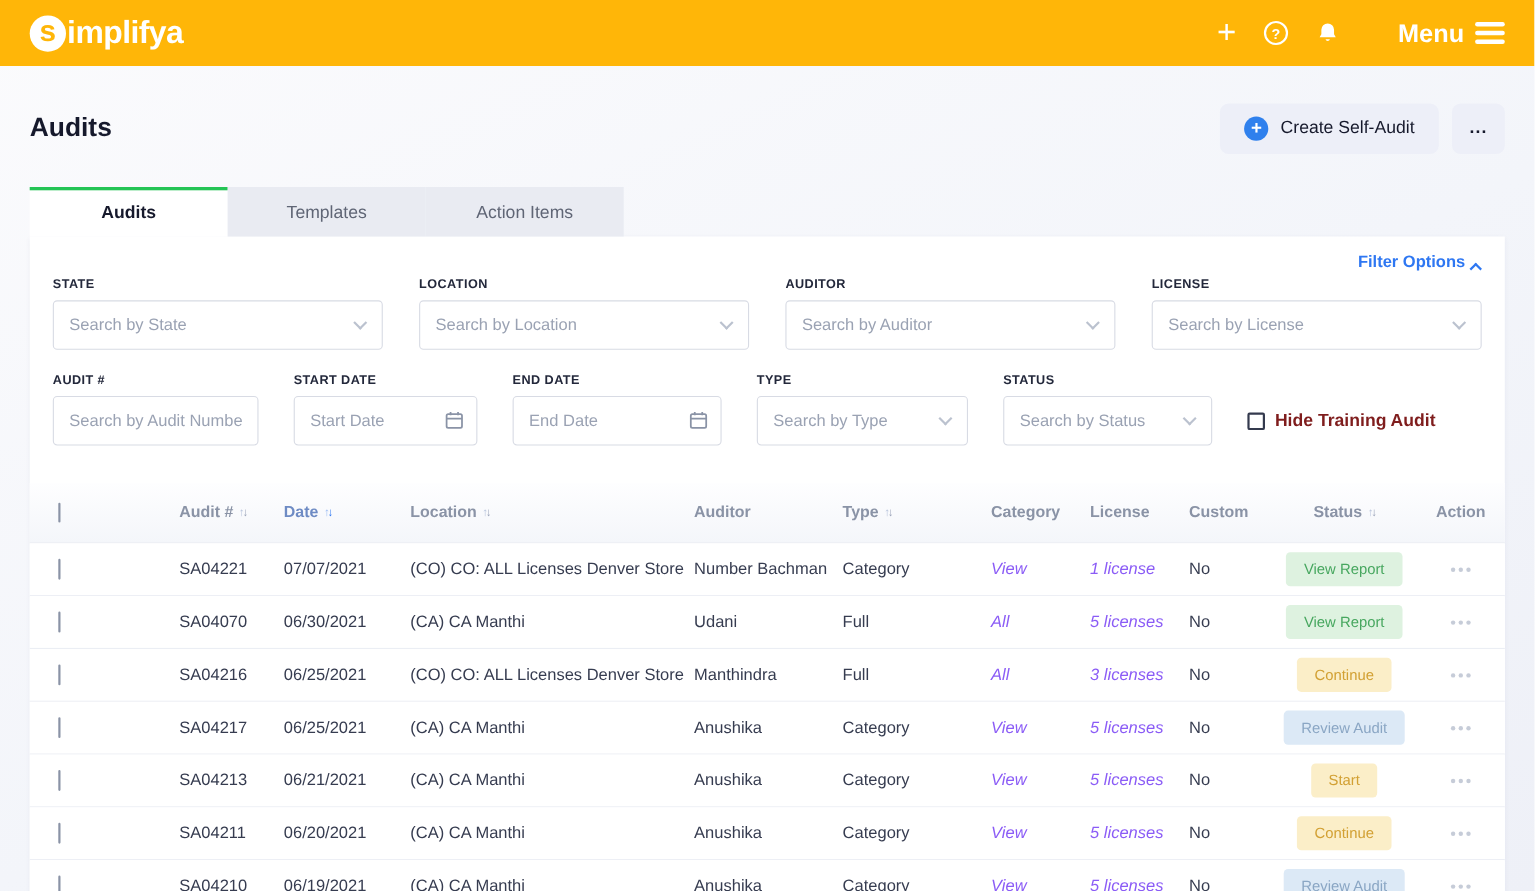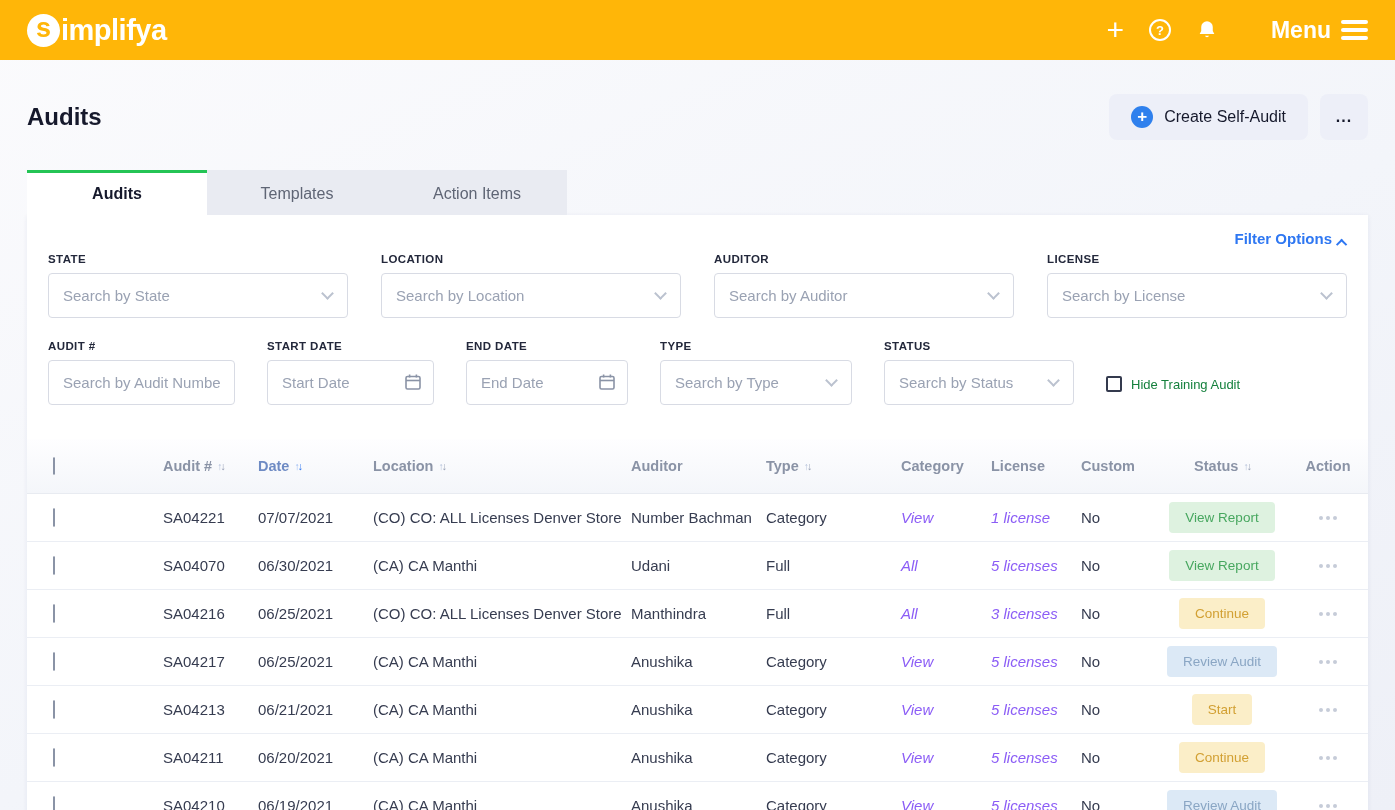--- a/index.html
+++ b/index.html
@@ -56,21 +56,21 @@
   .inputwrap { position:relative; }
   .inputwrap input { width:100%; height:45px; border:1px solid #D8DBE4; border-radius:4px;
     padding:0 34px 0 14px; font-size:15px; font-family:inherit; color:#3C4254; background:#fff; }
   .inputwrap input::placeholder { color:#9AA2B3; }
   .inputwrap.plain input { padding-right:14px; }
   .sel-chev { position:absolute; right:16px; top:16px; width:9px; height:9px;
     border-right:2px solid #BBC2CF; border-bottom:2px solid #BBC2CF; transform:rotate(45deg); pointer-events:none; }
   .cal-icon { position:absolute; right:12px; top:13px; pointer-events:none; }
   .hide-train { display:flex; align-items:center; gap:9px; margin-bottom:13px; cursor:pointer; white-space:nowrap; }
   .hide-train .cb { width:16px; height:16px; border:2px solid #343A4E; border-radius:2px; background:#fff; }
-  .hide-train .lbl { font-size:13px; font-weight:400; color:#15803d; }
+  .hide-train .lbl { font-size:16px; font-weight:700; color:#7f1d1d; }
   
   .trow { display:grid; grid-template-columns:136px 95px 115px 258px 135px 135px 90px 90px 75px 132px 1fr;
     align-items:center; }
   .thead { height:55px; background:linear-gradient(180deg,#FEFEFF 0%,#F4F6FA 100%);
     border-bottom:1px solid #E8EBF1; color:#8A93A6; font-size:14.5px; font-weight:600; }
   .th { display:flex; align-items:center; gap:5px; }
   .sort { display:flex; font-size:10.5px; line-height:1; letter-spacing:-2px; cursor:pointer; }
   .sort .up { color:#B7C3DB; } .sort .dn { color:#9AA3B8; }
   .sort.sorted .up { color:#9DBCF3; } .sort.sorted .dn { color:#2E77F2; }
   .th.sorted-col { color:#6E8BC4; }
@@ -190,21 +190,21 @@
             <span class="cal-icon">
               <svg width="18" height="18" viewBox="0 0 18 18">
                   <rect x="2" y="3.5" width="14" height="12.5" rx="1.5" fill="none" stroke="#8A93A6" stroke-width="1.6"></rect>
                   <line x1="2" y1="7.5" x2="16" y2="7.5" stroke="#8A93A6" stroke-width="1.6"></line>
                   <line x1="5.6" y1="1.5" x2="5.6" y2="4.5" stroke="#8A93A6" stroke-width="1.6"></line>
                   <line x1="12.4" y1="1.5" x2="12.4" y2="4.5" stroke="#8A93A6" stroke-width="1.6"></line>
                 </svg>
             </span>
           </div>
         </div>
-        <div class="ffield" style="width:162px">
+        <div class="ffield" style="width:190px">
           <label>END DATE</label>
           <div class="inputwrap">
             <input placeholder="End Date" style="">
             <span class="cal-icon">
               <svg width="18" height="18" viewBox="0 0 18 18">
                   <rect x="2" y="3.5" width="14" height="12.5" rx="1.5" fill="none" stroke="#8A93A6" stroke-width="1.6"></rect>
                   <line x1="2" y1="7.5" x2="16" y2="7.5" stroke="#8A93A6" stroke-width="1.6"></line>
                   <line x1="5.6" y1="1.5" x2="5.6" y2="4.5" stroke="#8A93A6" stroke-width="1.6"></line>
                   <line x1="12.4" y1="1.5" x2="12.4" y2="4.5" stroke="#8A93A6" stroke-width="1.6"></line>
                 </svg>

